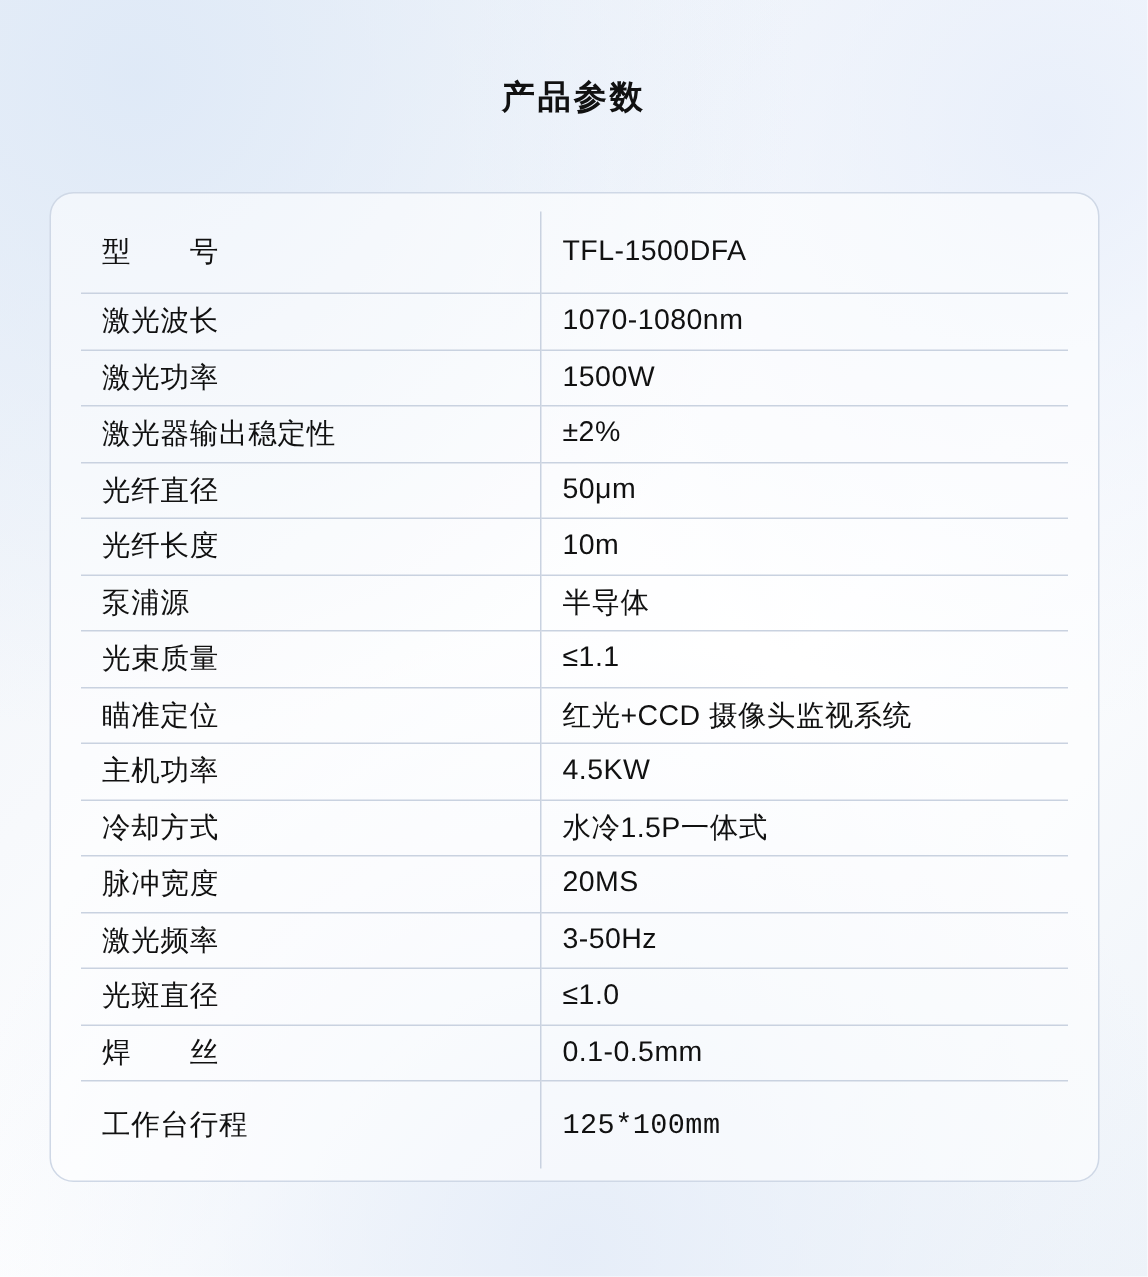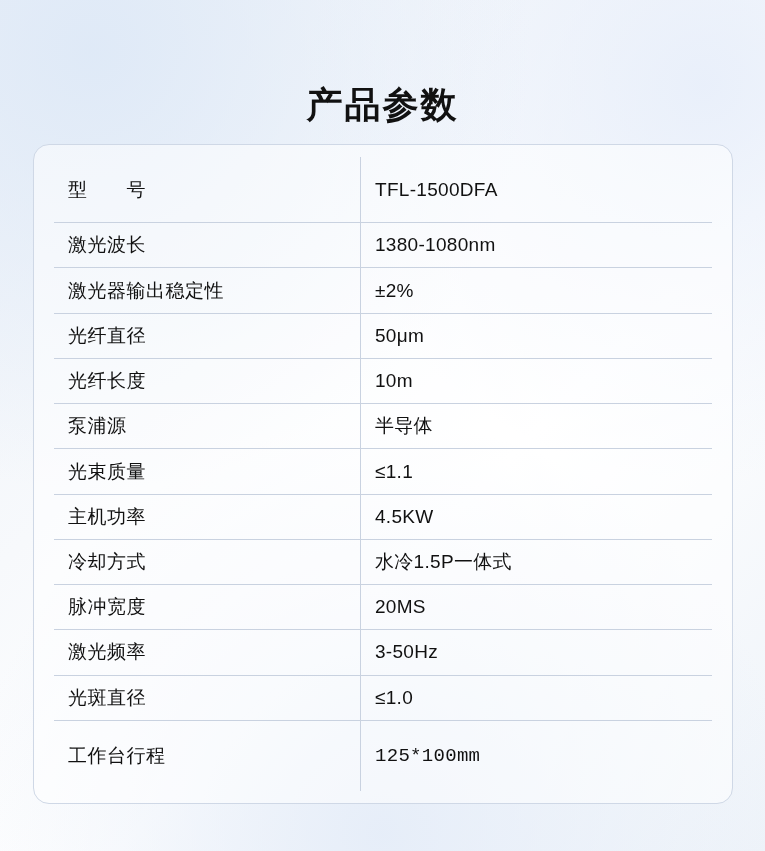--- a/index.html
+++ b/index.html
@@ -20,31 +20,31 @@
     inset: 0;
     background:
       radial-gradient(circle at 12% 6%, rgba(222,233,247,0.95) 0%, rgba(222,233,247,0) 42%),
       radial-gradient(circle at 92% 10%, rgba(231,238,250,0.9) 0%, rgba(231,238,250,0) 38%),
       radial-gradient(circle at 50% 98%, rgba(228,236,248,0.9) 0%, rgba(228,236,248,0) 45%);
     pointer-events: none;
   }
   .page-title {
     position: relative;
     text-align: center;
-    font-size: 36px;
+    font-size: 22px;
     font-weight: bold;
     letter-spacing: 2px;
     color: #111111;
-    padding-top: 83px;
+    padding-top: 52px;
     line-height: 1.2;
   }
   .spec-card {
     position: absolute;
     left: 33px;
-    top: 144px;
+    top: 128px;
     width: 700px;
     height: 660px;
     background: rgba(255,255,255,0.55);
     border: 1px solid #cfd8e6;
     border-radius: 16px;
     box-sizing: border-box;
     padding: 12px 20px 12px 20px;
   }
   table.spec-table {
     width: 100%;
@@ -92,21 +92,25 @@
 
 <div class="spec-card">
   <table class="spec-table">
     <tbody>
       <tr class="first-row">
         <td class="key spaced">型　　号</td>
         <td class="val">TFL-1500DFA</td>
       </tr>
       <tr>
         <td class="key">激光波长</td>
-        <td class="val">1380-1080nm</td>
+        <td class="val">1070-1080nm</td>
+      </tr>
+      <tr>
+        <td class="key">激光功率</td>
+        <td class="val">1500W</td>
       </tr>
       <tr>
         <td class="key">激光器输出稳定性</td>
         <td class="val">±2%</td>
       </tr>
       <tr>
         <td class="key">光纤直径</td>
         <td class="val">50μm</td>
       </tr>
       <tr>
@@ -115,38 +119,46 @@
       </tr>
       <tr>
         <td class="key">泵浦源</td>
         <td class="val">半导体</td>
       </tr>
       <tr>
         <td class="key">光束质量</td>
         <td class="val">≤1.1</td>
       </tr>
       <tr>
+        <td class="key">瞄准定位</td>
+        <td class="val">红光+CCD 摄像头监视系统</td>
+      </tr>
+      <tr>
         <td class="key">主机功率</td>
         <td class="val">4.5KW</td>
       </tr>
       <tr>
         <td class="key">冷却方式</td>
         <td class="val">水冷1.5P一体式</td>
       </tr>
       <tr>
         <td class="key">脉冲宽度</td>
         <td class="val">20MS</td>
       </tr>
       <tr>
         <td class="key">激光频率</td>
         <td class="val">3-50Hz</td>
       </tr>
       <tr>
         <td class="key">光斑直径</td>
         <td class="val">≤1.0</td>
       </tr>
+      <tr>
+        <td class="key spaced">焊　　丝</td>
+        <td class="val">0.1-0.5mm</td>
+      </tr>
       <tr class="last-row">
         <td class="key">工作台行程</td>
         <td class="val">125*100mm</td>
       </tr>
     </tbody>
   </table>
 </div>
 
 </body></html>

